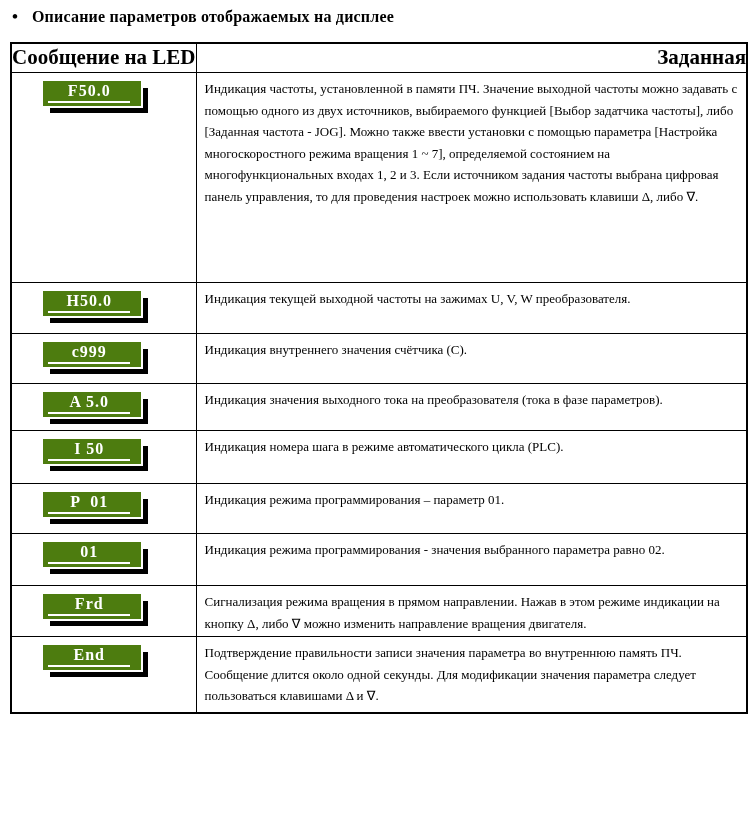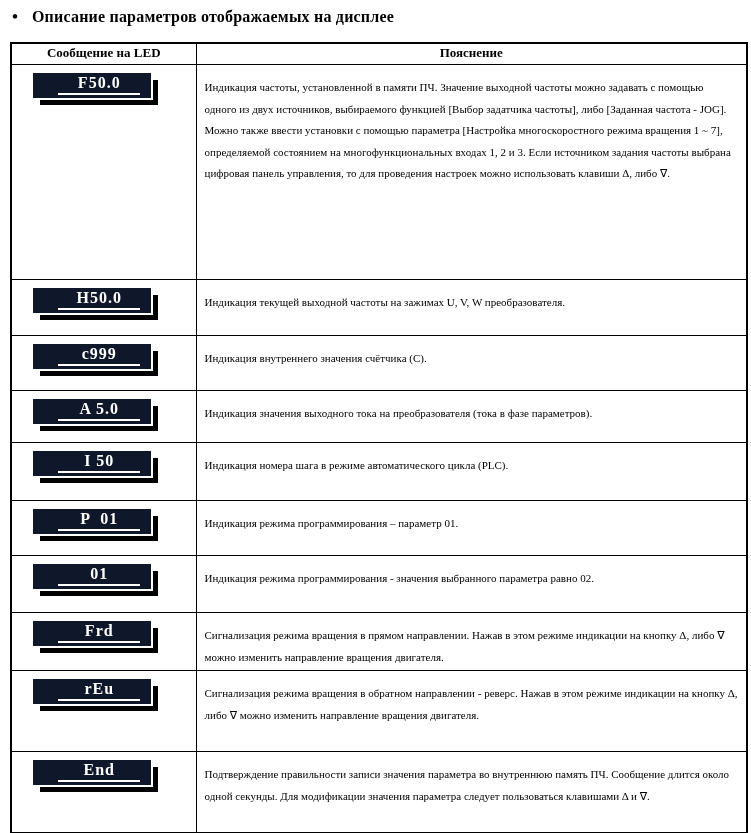--- a/index.html
+++ b/index.html
@@ -39,54 +39,54 @@
     border: 2px solid #000000;
   }
   table.params th, table.params td {
     border: 1px solid #000000;
     vertical-align: top;
     overflow: hidden;
   }
   col.led-col   { width: 185px; }
   col.desc-col  { width: 551px; }
   th.hdr {
-    font-size: 13px;
+    font-size: 21px;
     font-weight: bold;
-    text-align: center;
+    text-align: right;
     padding: 1px 0 2px 0;
     height: 17px;
   }
   td.led-cell {
     text-align: center;
     padding-top: 8px;
   }
   .led-badge {
     position: relative;
     display: inline-block;
-    background: #0f172a;
+    background: #4d7c0f;
     min-width: 92px;
-    padding: 1px 6px 3px 20px;
+    padding: 1px 6px 3px 0;
     box-shadow: 2px 2px 0 #ffffff, 7px 7px 0 #000000;
     margin-right: 23px;
   }
   .led-text {
     display: block;
     margin: 0 5px;
     padding: 0 4px 1px 4px;
     border-bottom: 2px solid #ffffff;
     color: #ffffff;
     font-weight: bold;
     font-size: 16px;
     letter-spacing: 1px;
     white-space: pre;
   }
   td.desc-cell {
-    font-size: 11px;
+    font-size: 13px;
     line-height: 21.5px;
-    padding: 12px 8px 2px 8px;
+    padding: 5px 8px 2px 8px;
     text-align: left;
   }
   
   tbody tr:nth-child(1)  td { height: 200px; }
   tbody tr:nth-child(2)  td { height: 41px; }
   tbody tr:nth-child(3)  td { height: 40px; }
   tbody tr:nth-child(4)  td { height: 37px; }
   tbody tr:nth-child(5)  td { height: 43px; }
   tbody tr:nth-child(6)  td { height: 40px; }
   tbody tr:nth-child(7)  td { height: 42px; }
@@ -107,21 +107,21 @@
   </div>
 
   <table class="params">
     <colgroup>
       <col class="led-col">
       <col class="desc-col">
     </colgroup>
     <thead>
       <tr>
         <th class="hdr">Сообщение на LED</th>
-        <th class="hdr">Пояснение</th>
+        <th class="hdr">Заданная</th>
       </tr>
     </thead>
     <tbody>
   <tr>
     <td class="led-cell">
       <span class="led-badge">
         <span class="led-text">F50.0</span>
       </span>
     </td>
     <td class="desc-cell">Индикация  частоты, установленной в памяти ПЧ. Значение выходной частоты можно задавать с помощью одного из двух источников,  выбираемого функцией  [Выбор задатчика частоты], либо [Заданная частота - JOG]. Можно также ввести установки  с помощью параметра [Настройка многоскоростного режима вращения 1 ~ 7], определяемой состоянием на многофункциональных входах 1, 2 и 3. Если источником задания частоты выбрана цифровая панель управления, то для  проведения настроек  можно использовать клавиши  Δ, либо ∇.</td>
@@ -184,28 +184,20 @@
 
   <tr>
     <td class="led-cell">
       <span class="led-badge">
         <span class="led-text">Frd</span>
       </span>
     </td>
     <td class="desc-cell">Сигнализация режима вращения в прямом направлении. Нажав в этом режиме индикации на кнопку Δ, либо ∇ можно изменить направление вращения двигателя.</td>
   </tr>
 
-  <tr>
-    <td class="led-cell">
-      <span class="led-badge">
-        <span class="led-text">rEu</span>
-      </span>
-    </td>
-    <td class="desc-cell">Сигнализация режима вращения в обратном направлении - реверс. Нажав в этом режиме индикации на кнопку Δ, либо ∇ можно изменить направление вращения двигателя.</td>
-  </tr>
 
   <tr>
     <td class="led-cell">
       <span class="led-badge">
         <span class="led-text">End</span>
       </span>
     </td>
     <td class="desc-cell">Подтверждение правильности записи значения параметра во внутреннюю память ПЧ. Сообщение длится около одной секунды. Для модификации значения параметра следует пользоваться клавишами Δ и ∇.</td>
   </tr>
 

